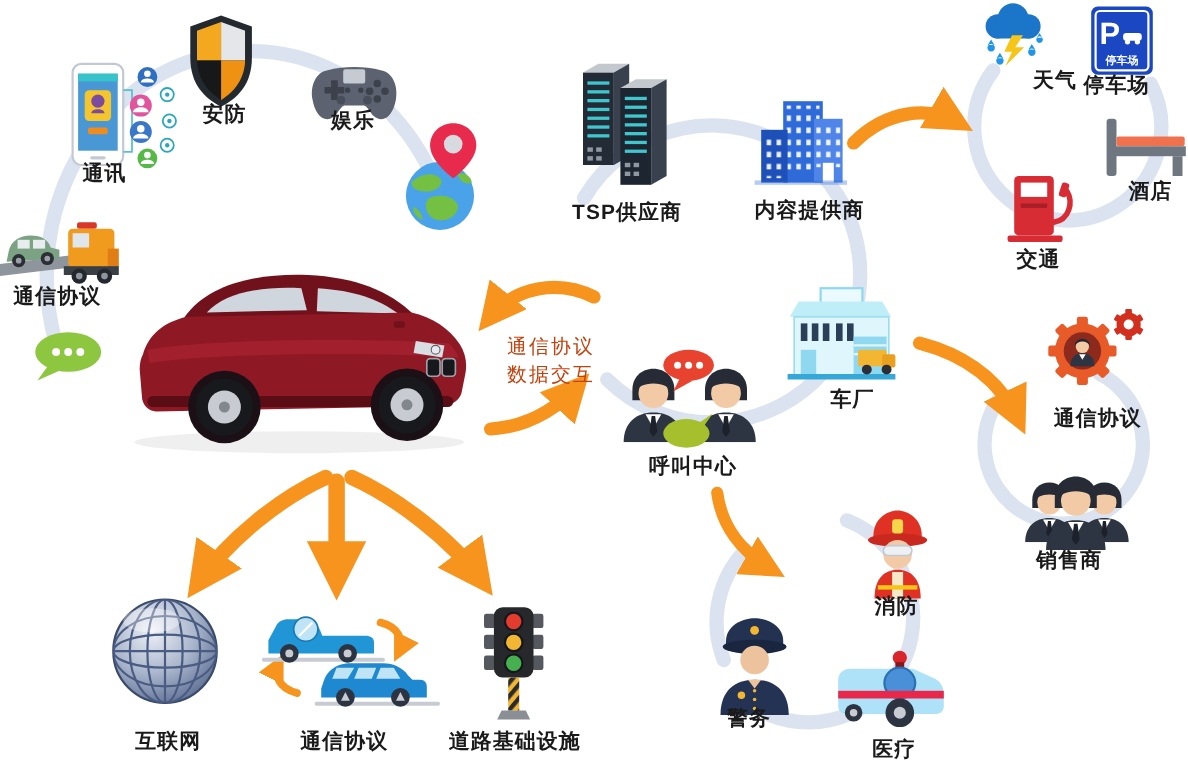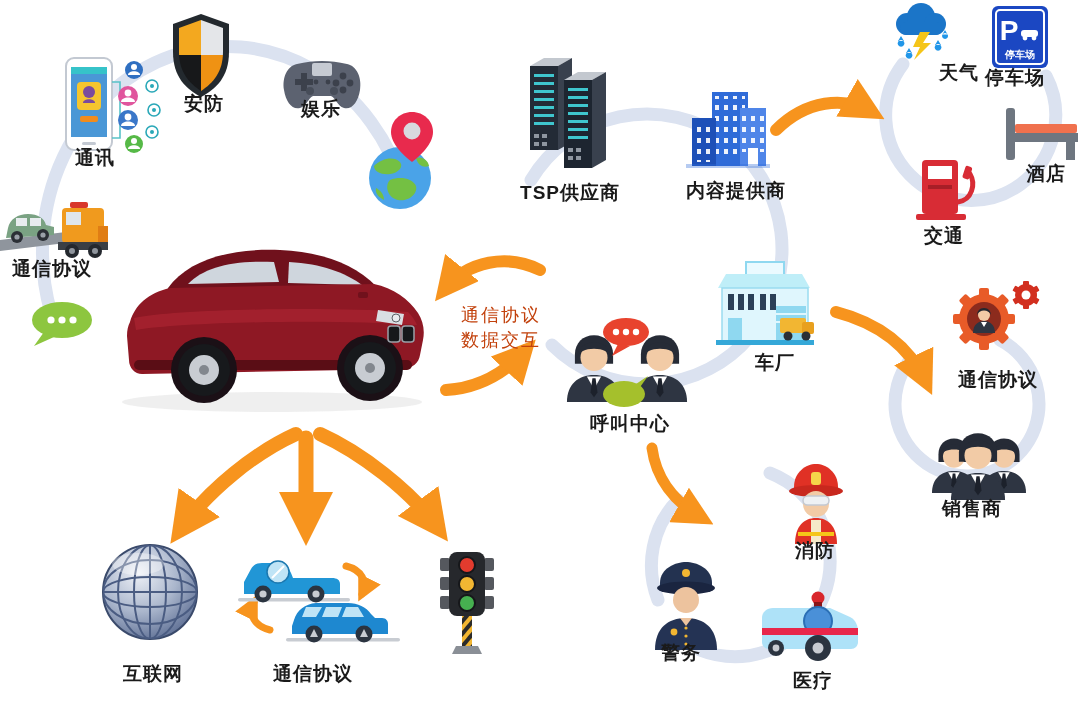--- a/index.html
+++ b/index.html
@@ -452,19 +452,20 @@
 <div class="label" style="left:944px;top:223px">交通</div>
 <div class="label" style="left:775px;top:350px">车厂</div>
 <div class="label" style="left:630px;top:411px">呼叫中心</div>
 <div class="label" style="left:998px;top:367px">通信协议</div>
 <div class="label" style="left:972px;top:496px">销售商</div>
 <div class="label" style="left:815px;top:538px">消防</div>
 <div class="label" style="left:681px;top:640px">警务</div>
 <div class="label" style="left:813px;top:668px">医疗</div>
 <div class="label" style="left:153px;top:661px">互联网</div>
 <div class="label" style="left:313px;top:661px">通信协议</div>
+<div class="label" style="left:468px;top:661px">道路基础设施</div>
 
 <div class="note" style="left:501px;top:303px">
   <span>通信协议</span><br>
   <span>数据交互</span>
 </div>
 
 </div>
 
 </body></html>

